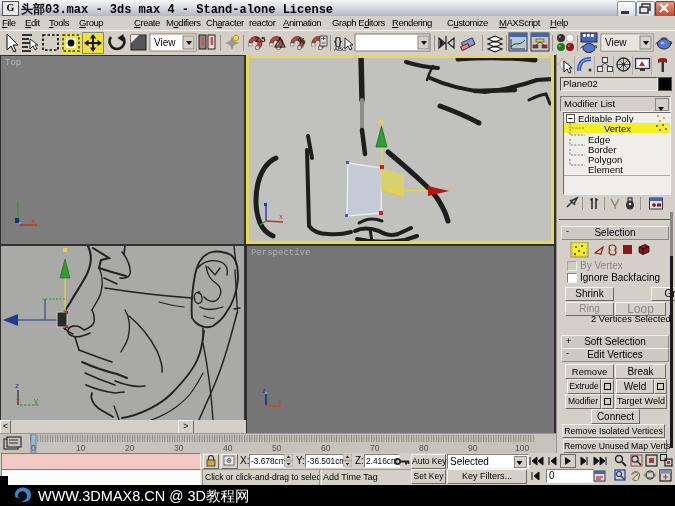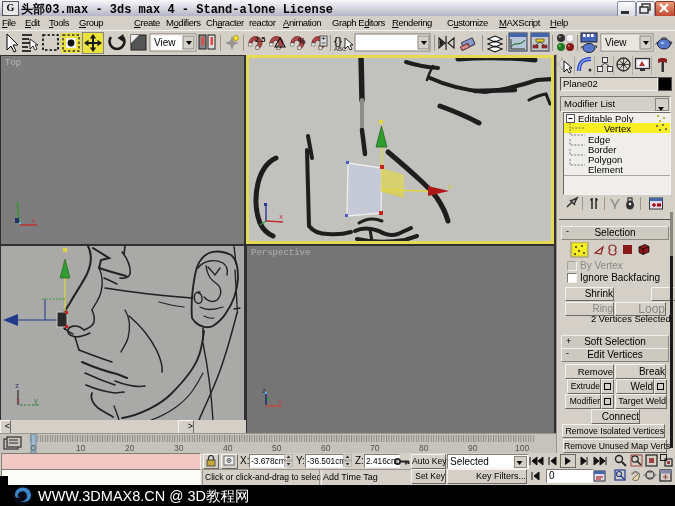--- a/index.html
+++ b/index.html
@@ -1,18 +1,18 @@
 <!DOCTYPE html>
 <html><head>
 <meta charset="utf-8">
 <style>
 html,body{margin:0;padding:0;}
 body{width:675px;height:506px;overflow:hidden;font-family:"Liberation Sans",sans-serif;background:#d4d0c8;position:relative;}
 .abs{position:absolute;}
-.btn{background:#d4d0c8;border-top:1px solid #f4f2ee;border-left:1px solid #f4f2ee;border-right:1px solid #6e6a63;border-bottom:1px solid #6e6a63;color:#000;text-align:right;}
+.btn{background:#d4d0c8;border-top:1px solid #f4f2ee;border-left:1px solid #f4f2ee;border-right:1px solid #6e6a63;border-bottom:1px solid #6e6a63;color:#000;text-align:center;}
 .btn2{background:#ccc9c1;border:1px solid #8a877f;border-top-color:#efede8;border-left-color:#efede8;color:#000;text-align:center;}
 .sunk{background:#fff;border-top:1px solid #807c76;border-left:1px solid #807c76;border-right:1px solid #f4f2ee;border-bottom:1px solid #f4f2ee;}
 .gtxt{color:#8a877f;}
 </style>
 </head>
 <body>
 
 <div class="abs" id="titlebar" style="left:0;top:0;width:675px;height:16px;background:linear-gradient(#f8f8fa 0%,#e4e4ec 30%,#c9c9d6 70%,#b4b4c6 100%);border-bottom:1px solid #9a98a8;">
   <div class="abs" style="left:2px;top:1px;width:15px;height:13px;background:#e8e8ea;border:1px solid #555;font:bold 10px 'Liberation Serif';text-align:center;line-height:12px;">G</div>
   <div class="abs" style="left:21px;top:1px;font:bold 12px 'Liberation Mono';color:#000;white-space:nowrap;letter-spacing:0px;">头部03.max - 3ds max 4 - Stand-alone License</div>

